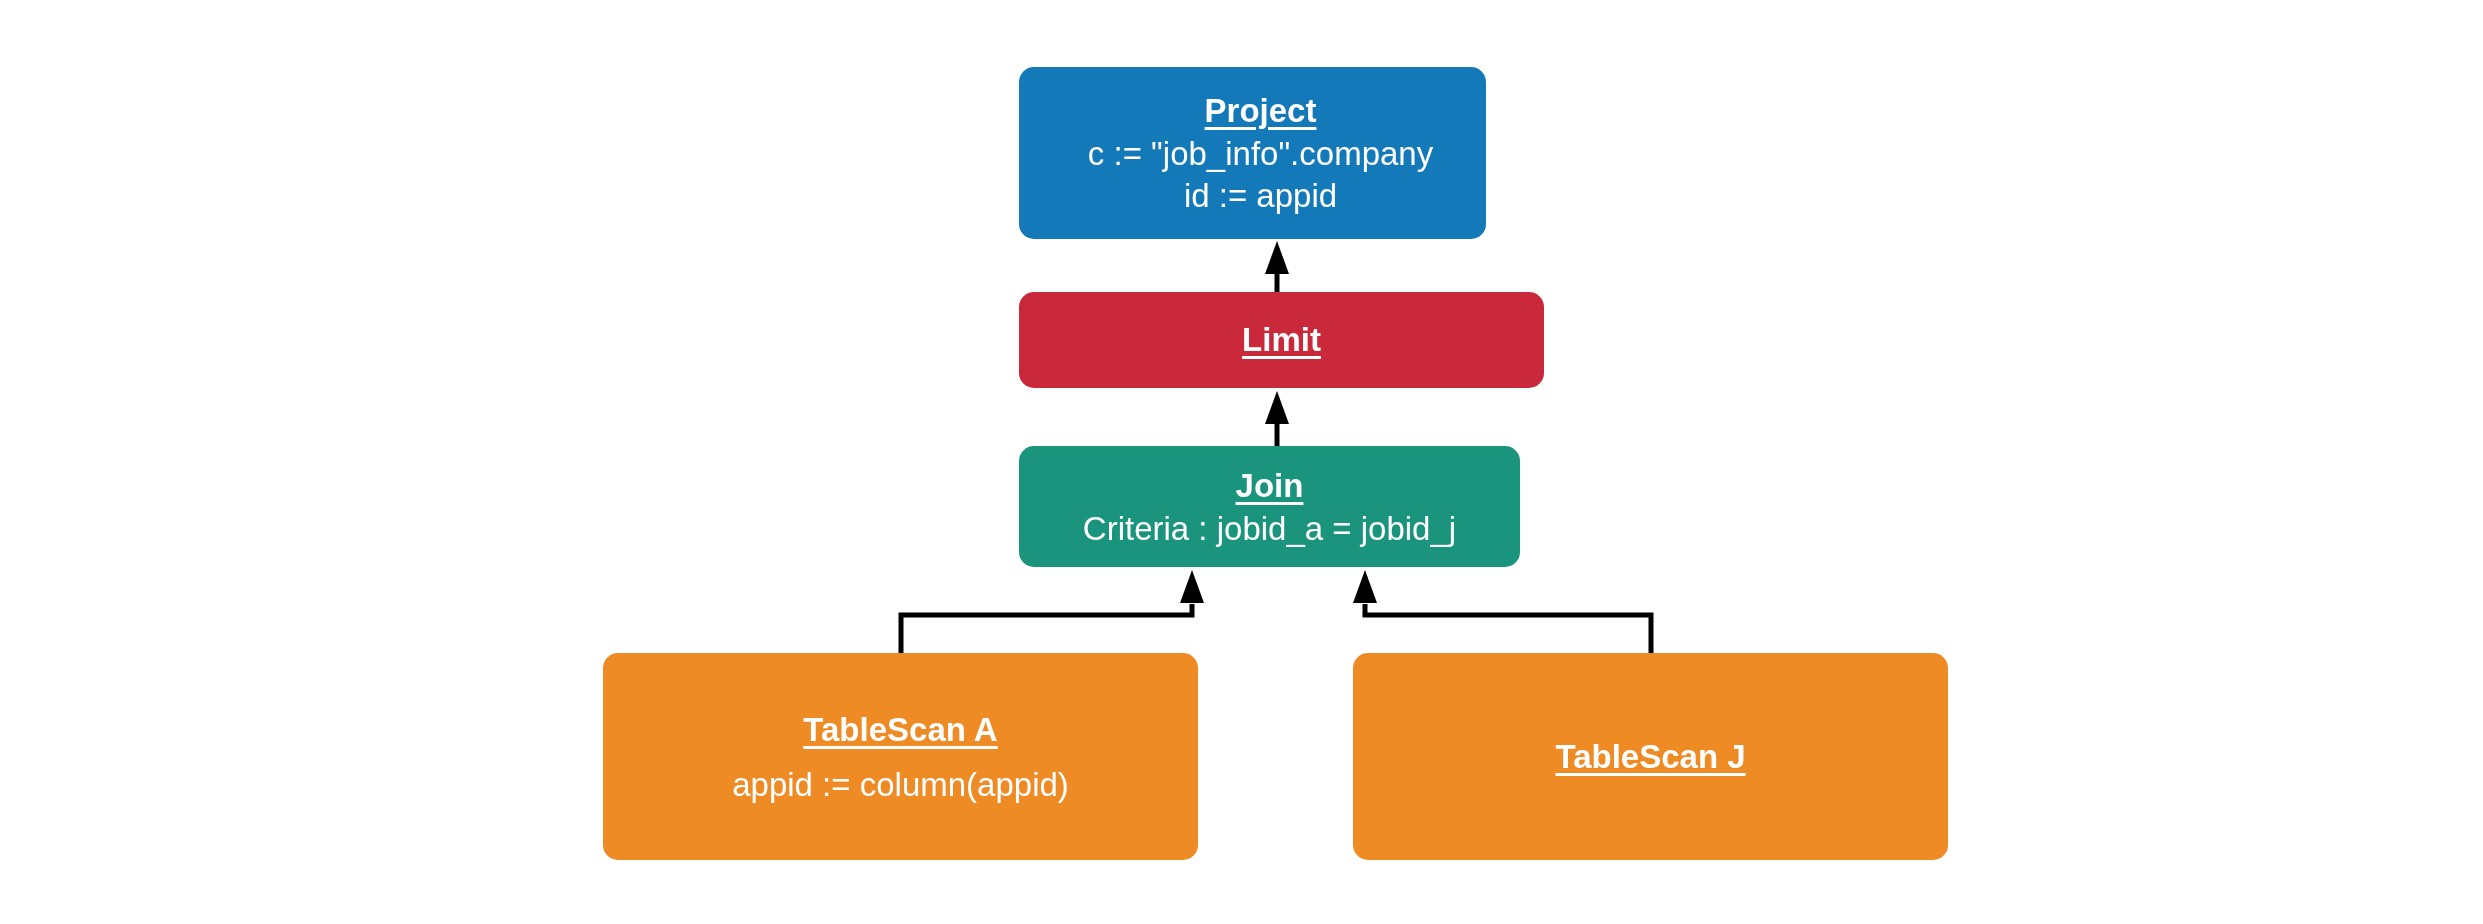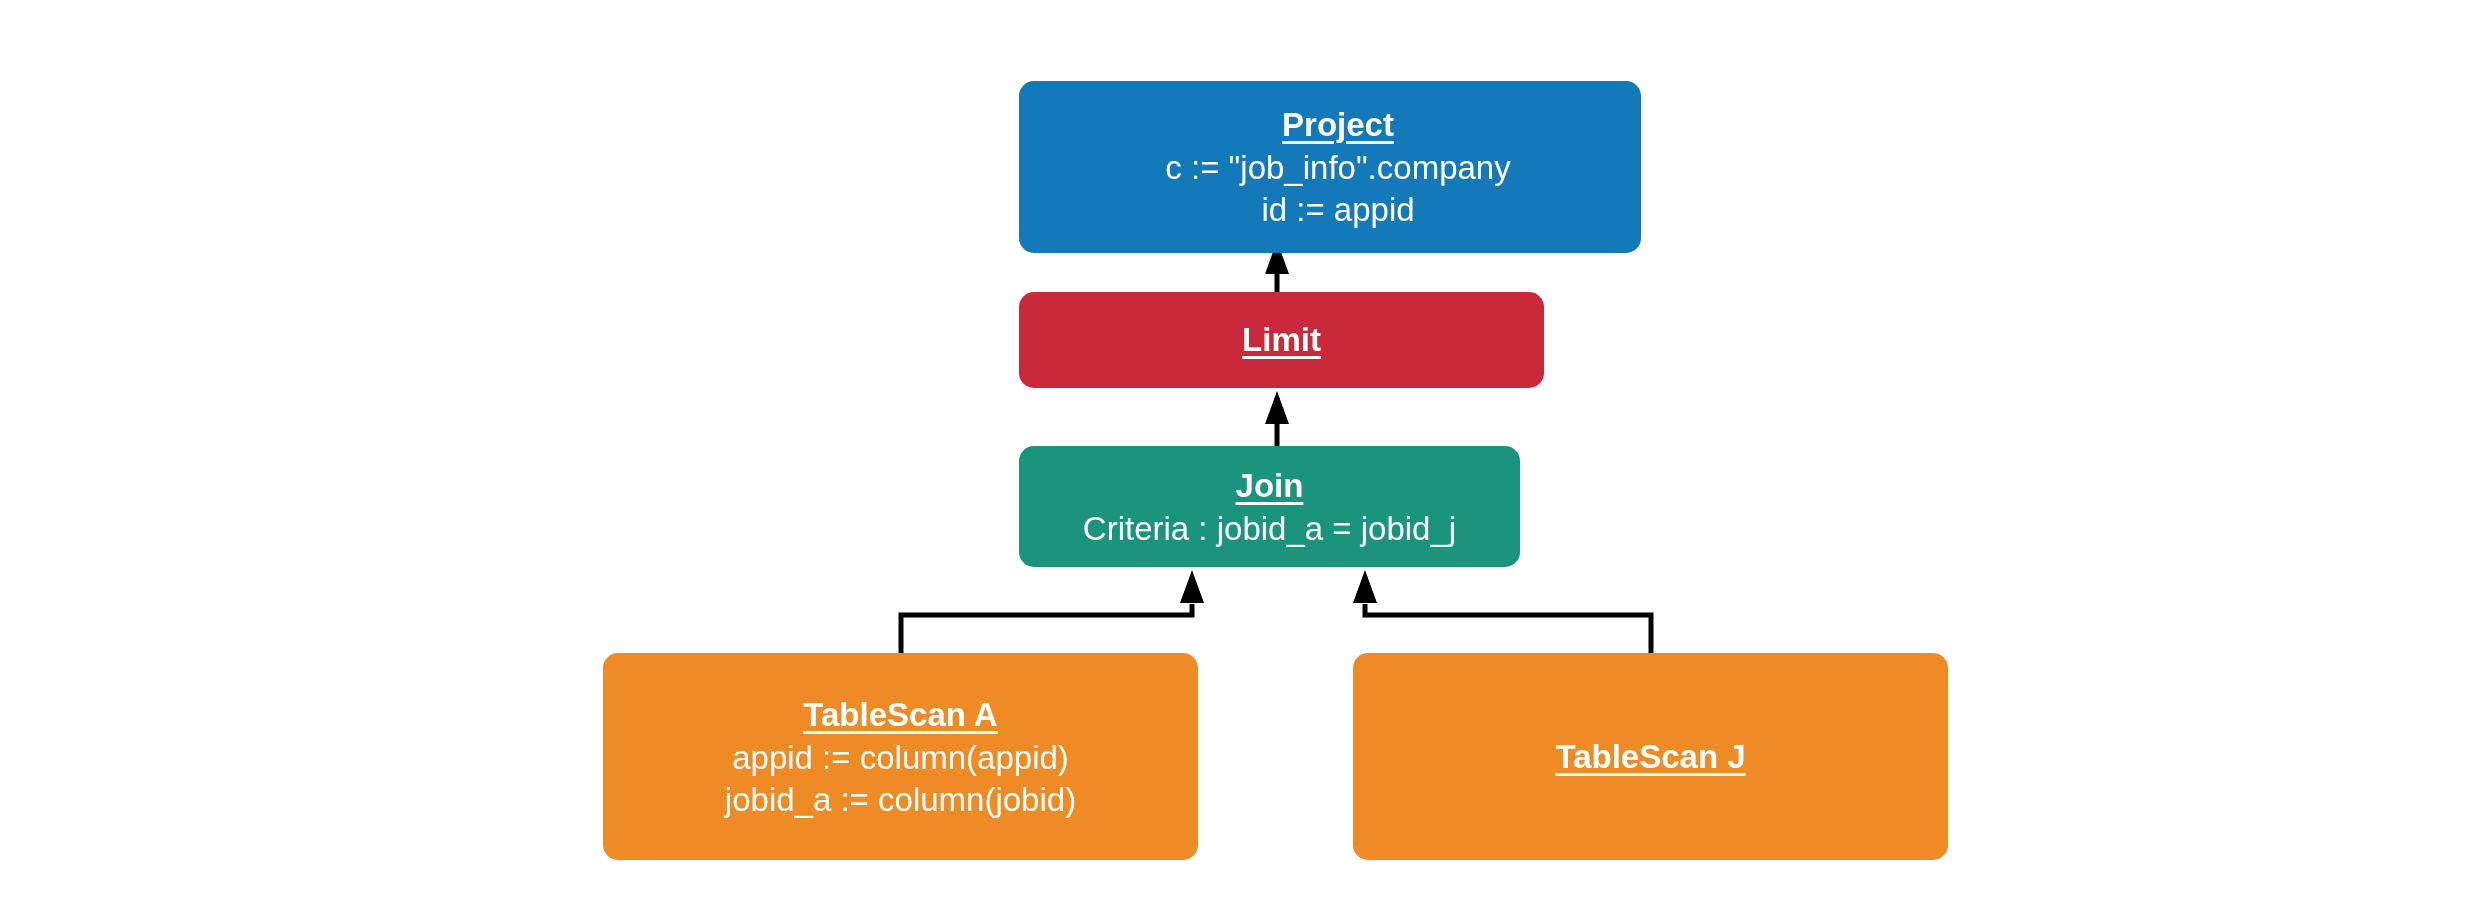--- a/index.html
+++ b/index.html
@@ -42,21 +42,21 @@
     text-decoration-thickness: 3px;
     text-underline-offset: 5px;
     line-height: 44px;
   }
   .node-line {
     font-size: 33px;
     line-height: 42px;
     white-space: nowrap;
   }
   
-  #node-project    { left: 1019px; top:  81px; width: 622px; height: 172px; padding-left: 28px; }
+  #node-project    { left: 1019px; top:  67px; width: 467px; height: 172px; padding-left: 28px; }
   #node-limit      { left: 1019px; top: 292px; width: 525px; height:  96px; }
   #node-join       { left: 1019px; top: 446px; width: 501px; height: 121px; }
   #node-tablescan-a{ left:  603px; top: 653px; width: 595px; height: 207px; }
   #node-tablescan-j{ left: 1353px; top: 653px; width: 595px; height: 207px; }
 
   .edge-line {
     fill: none;
     stroke-width: 5px;
   }
   .edge-head {
@@ -97,23 +97,22 @@
 
   <div class="node" id="node-limit" style="background-color: rgb(201, 41, 58);">
     <div class="node-title">Limit</div>
   </div>
 
   <div class="node" id="node-join" style="background-color: rgb(27, 148, 126);">
     <div class="node-title">Join</div>
     <div class="node-line">Criteria : jobid_a = jobid_j</div>
   </div>
 
-  <div class="node" id="node-tablescan-a" style="background-color: rgb(239, 139, 36);">
+  <div class="node" id="node-tablescan-a" style="background-color: rgb(239, 139, 36); gap: 12px;">
     <div class="node-title">TableScan A</div>
     <div class="node-line">appid := column(appid)</div>
-    <div class="node-line">jobid_a := column(jobid)</div>
   </div>
 
   <div class="node" id="node-tablescan-j" style="background-color: rgb(239, 139, 36); text-align: right;">
     <div class="node-title">TableScan J</div>
   </div>
 
 </div>
 
 </body></html>

